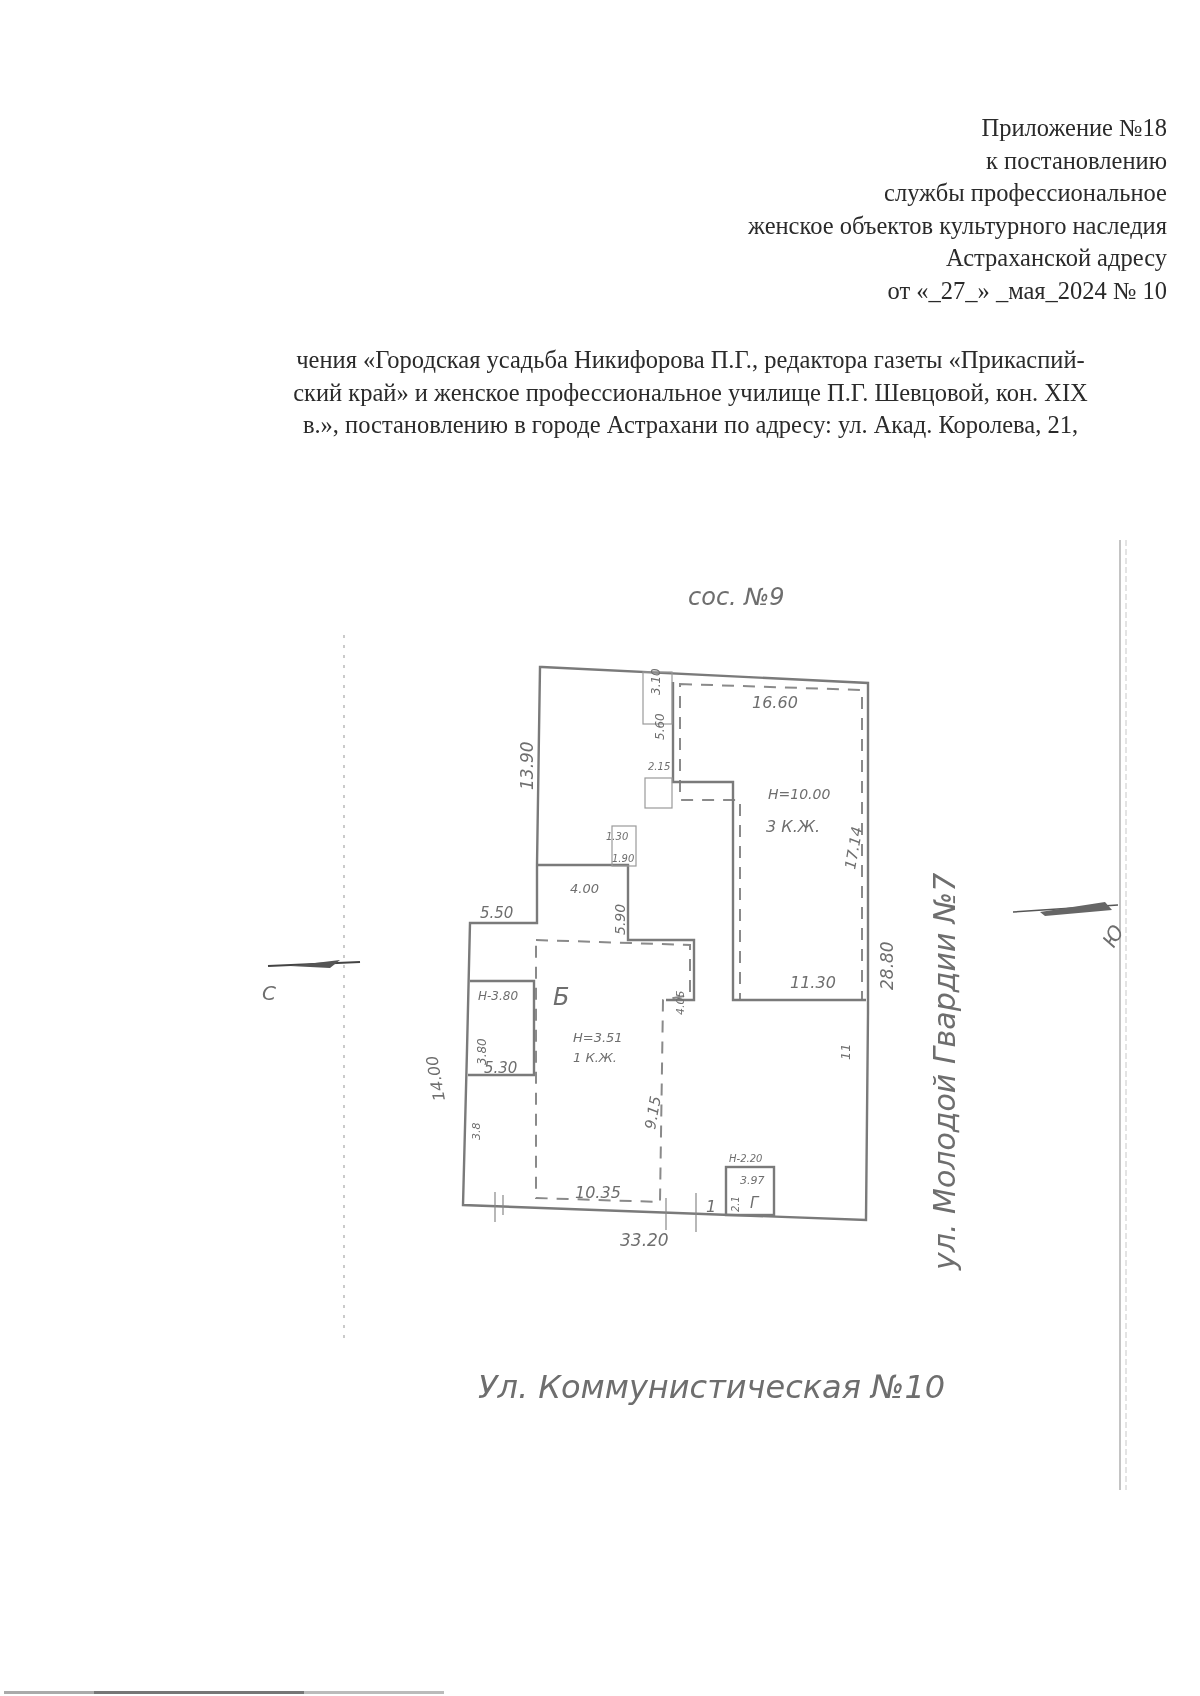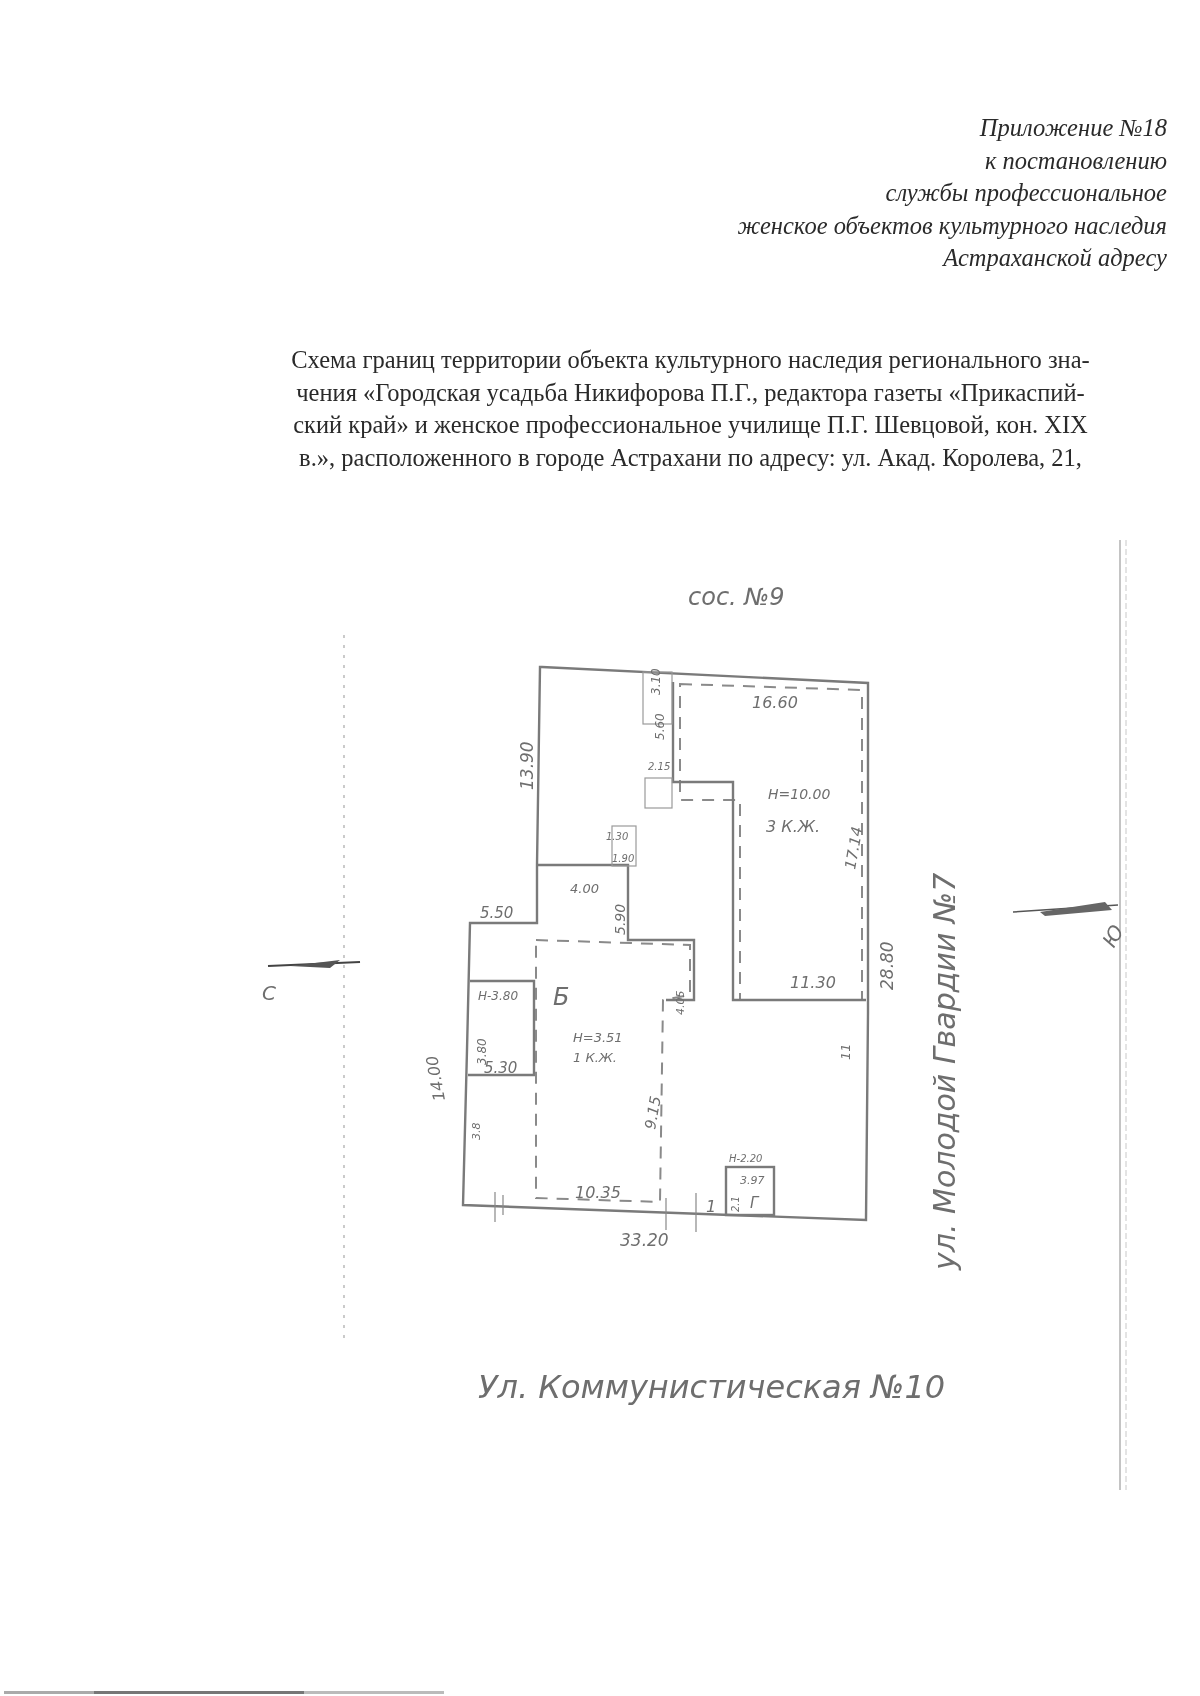--- a/index.html
+++ b/index.html
@@ -1,20 +1,20 @@
 <!DOCTYPE html>
 <html><head>
   <meta charset="utf-8">
   <style>
     html, body { margin: 0; padding: 0; background: #ffffff; }
     body { width: 1200px; height: 1696px; position: relative; overflow: hidden;
            font-family: "Liberation Serif", "DejaVu Serif", serif; color: #222; }
     .appendix { position: absolute; right: 33px; top: 112px; text-align: right;
                 font-size: 24.5px; line-height: 32.5px; color: #2a2a2a; }
-    .appendix div { white-space: nowrap; font-style: italic; }
+    .appendix div { white-space: nowrap; }
     .title { position: absolute; left: 218px; top: 344px; width: 945px;
              text-align: center; font-size: 24.5px; line-height: 32.5px; color: #2a2a2a; }
     .title div { white-space: nowrap; }
     svg.plan { position: absolute; left: 0; top: 0; }
     .hand { font-family: "DejaVu Sans", sans-serif; font-style: italic; fill: #6e6e6e; }
     .wall { stroke: #7a7a7a; stroke-width: 2.4; fill: none; }
     .dash { stroke: #8a8a8a; stroke-width: 2; fill: none; stroke-dasharray: 12 9; }
     .thin { stroke: #9a9a9a; stroke-width: 1.2; fill: none; }
     .dotv { stroke: #b5b5b5; stroke-width: 1.4; stroke-dasharray: 3 7; fill: none; }
     .footline { position: absolute; left: 4px; top: 1691px; height: 3px; width: 440px;
@@ -22,27 +22,27 @@
   </style>
 </head>
 <body>
 
 <div class="appendix">
   <div>Приложение №18</div>
   <div>к постановлению</div>
   <div>службы профессиональное</div>
   <div>женское объектов культурного наследия</div>
   <div>Астраханской адресу</div>
+  <div>от «_27_» _мая_2024 № 10</div>
 </div>
 
 <div class="title">
-  <div>Схема границ территории объекта культурного наследия регионального зна-</div>
   <div>чения «Городская усадьба Никифорова П.Г., редактора газеты «Прикаспий-</div>
   <div>ский край» и женское профессиональное училище П.Г. Шевцовой, кон. XIX</div>
-  <div>в.», расположенного в городе Астрахани по адресу: ул. Акад. Королева, 21,</div>
+  <div>в.», постановлению в городе Астрахани по адресу: ул. Акад. Королева, 21,</div>
 </div>
 
 <svg class="plan" width="1200" height="1696" viewBox="0 0 1200 1696">
 
   <line x1="1120" y1="540" x2="1120" y2="1490" stroke="#b0b0b0" stroke-width="1.5"></line>
   <line x1="1126" y1="540" x2="1126" y2="1490" stroke="#c8c8c8" stroke-width="1" stroke-dasharray="6 3"></line>
 
   <line x1="344" y1="635" x2="344" y2="1340" class="dotv"></line>
 
   <g>

